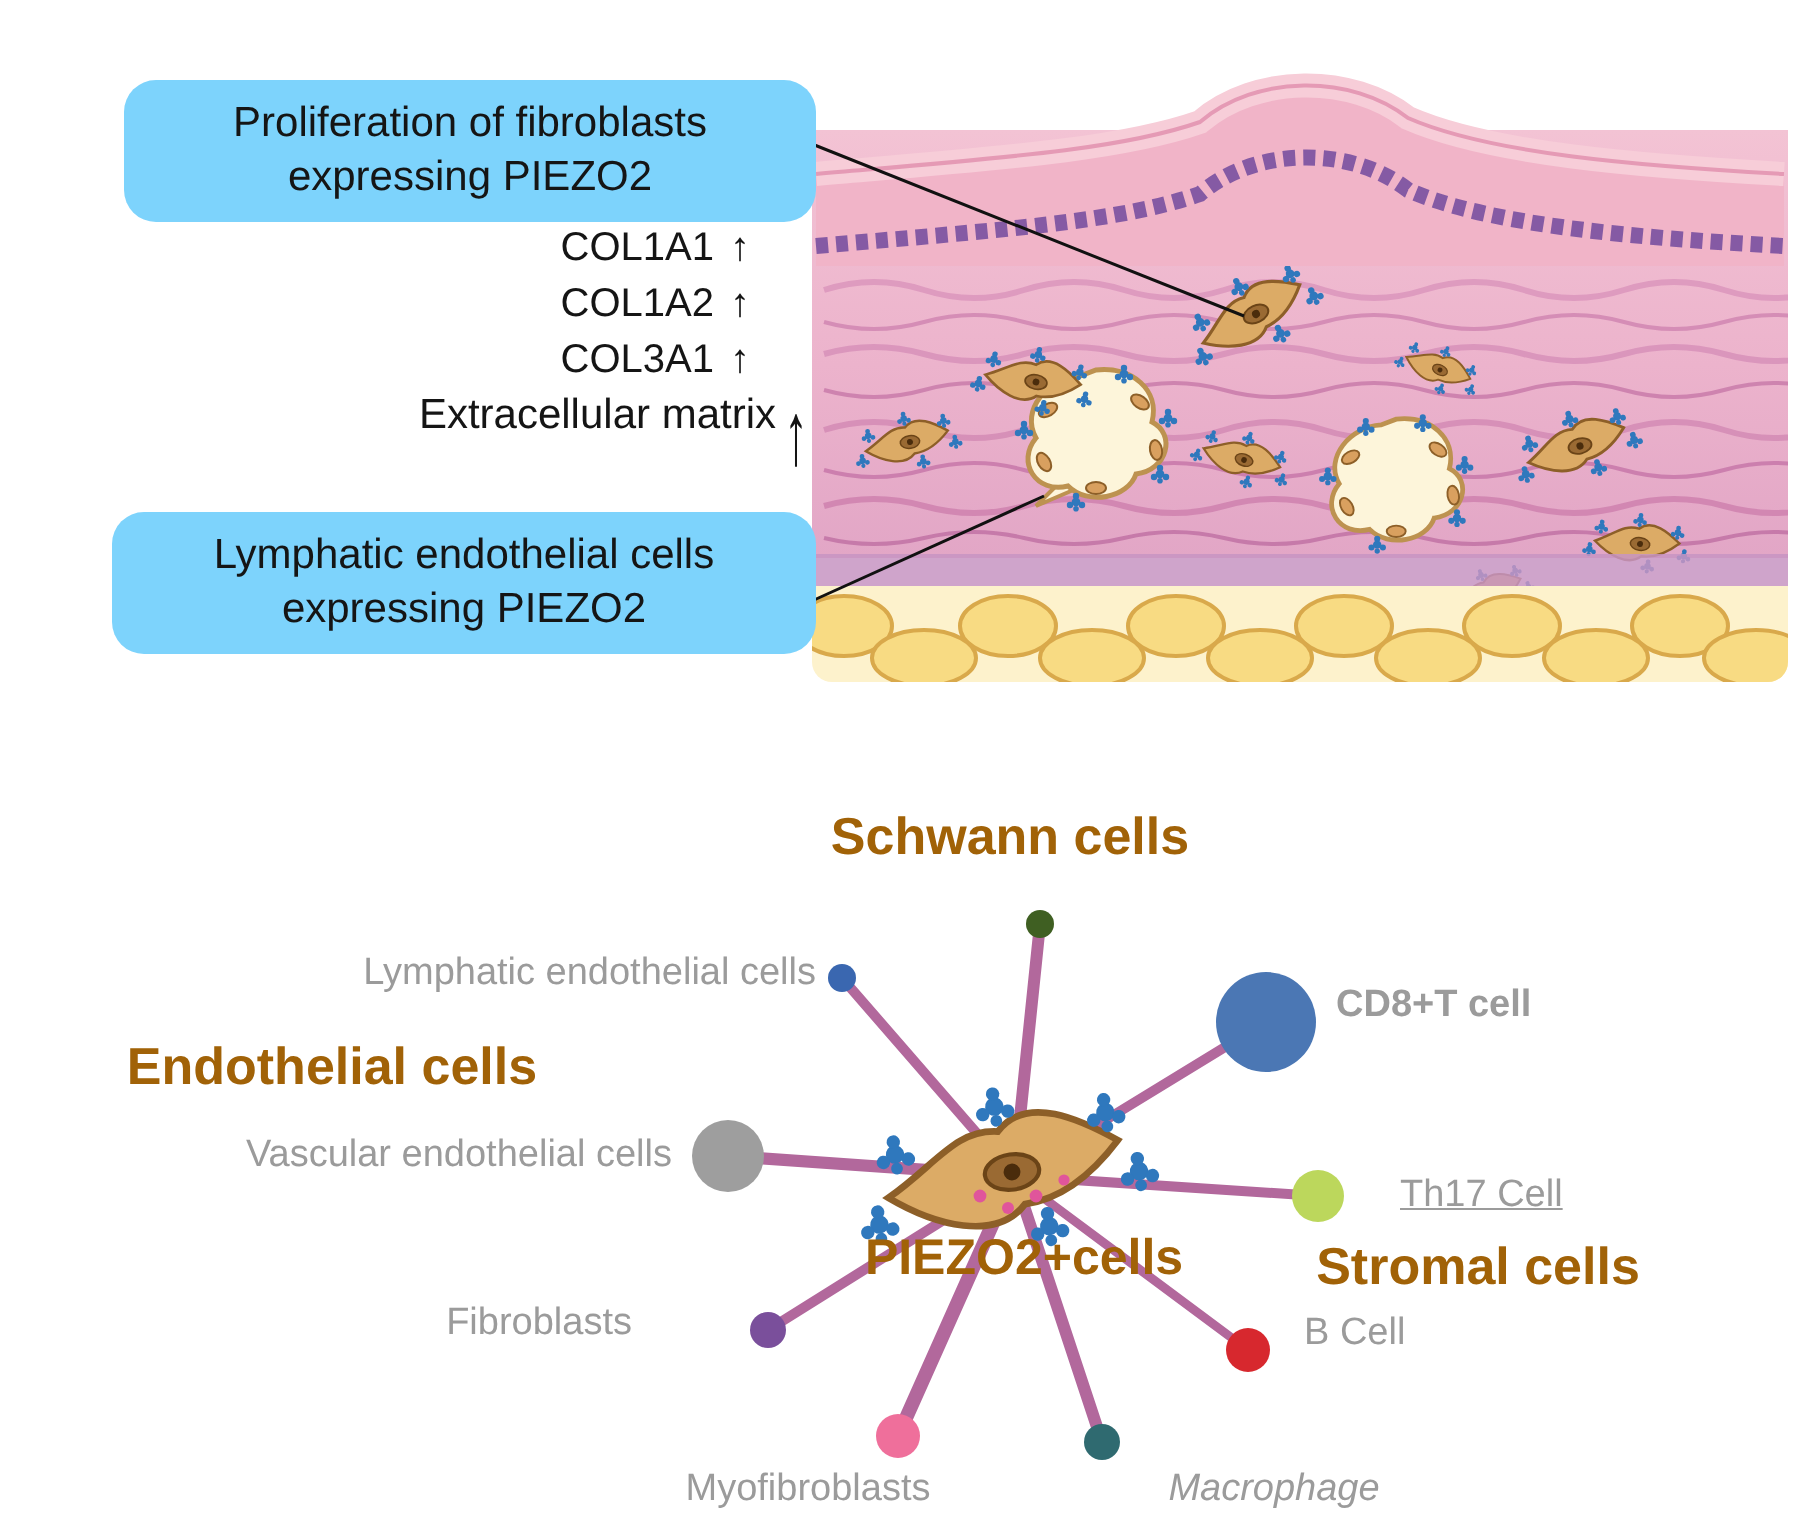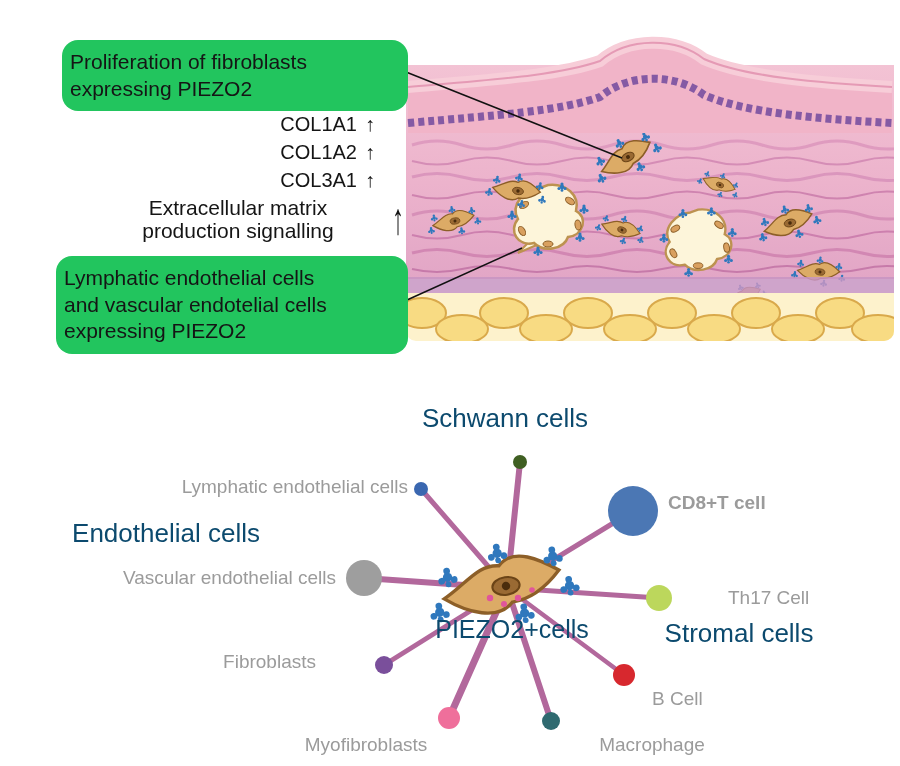--- a/index.html
+++ b/index.html
@@ -1,49 +1,49 @@
 <!DOCTYPE html>
 <html><head>
 <meta charset="utf-8">
 <style>
   html,body{margin:0;padding:0;background:#ffffff;}
   .canvas{position:relative;width:900px;height:766px;background:#fff;overflow:hidden;
           font-family:"Liberation Sans",sans-serif;color:#111;}
   svg.fig{position:absolute;left:0;top:0;}
 
-  .anno-box{position:absolute;background:#22c55e;border-radius:16px;color:#151515;
-            text-align:left;font-size:21px;line-height:1.27;padding:9px 8px;box-sizing:border-box;}
+  .anno-box{position:absolute;background:#7dd3fc;border-radius:16px;color:#151515;
+            text-align:center;font-size:21px;line-height:1.27;padding:9px 8px;box-sizing:border-box;}
   .box1{left:62px;top:40px;width:346px;}
   .box2{left:56px;top:256px;width:352px;}
 
   .genes{position:absolute;left:225px;top:110px;width:150px;font-size:20px;color:#151515;}
   .gene-row{display:flex;justify-content:flex-end;gap:8px;line-height:28px;}
 
   .ecm{position:absolute;left:88px;top:196px;width:300px;font-size:21px;color:#151515;
-       text-align:center;line-height:23px;}
+       text-align:right;line-height:23px;}
   .ecm-arrow{position:absolute;right:-16px;top:1px;font-size:24px;display:inline-block;
              transform:scaleY(1.85);transform-origin:top;}
 
-  .group-label{position:absolute;font-weight:normal;font-size:26px;color:#0c4a6e;white-space:nowrap;}
+  .group-label{position:absolute;font-weight:bold;font-size:26px;color:#a16207;white-space:nowrap;}
   .center-label{font-size:25px;text-align:center;}
   .node-label{position:absolute;font-size:19px;color:#9b9b9b;white-space:nowrap;}
 
   .lbl-schwann{left:505px;top:403px;transform:translateX(-50%);}
   .lbl-endothelial{left:166px;top:518px;transform:translateX(-50%);}
   .lbl-immune{left:739px;top:618px;transform:translateX(-50%);}
   .lbl-stromal{left:262px;top:693px;transform:translateX(-50%);}
   .lbl-piezo2{left:512px;top:615px;transform:translateX(-50%);}
 
   .nl-lymphatic{right:492px;top:476px;}
   .nl-vascular{right:564px;top:567px;margin-left:28px;}
   .nl-fibroblasts{right:584px;top:651px;text-align:right;}
-  .nl-myofibroblasts{left:366px;top:734px;transform:translateX(-50%);}
-  .nl-macrophage{left:652px;top:734px;transform:translateX(-50%);}
-  .nl-bcell{left:652px;top:688px;}
-  .nl-th17{left:728px;top:587px;}
+  .nl-myofibroblasts{left:404px;top:734px;transform:translateX(-50%);}
+  .nl-macrophage{left:637px;top:734px;transform:translateX(-50%);font-style:italic;}
+  .nl-bcell{left:652px;top:656px;}
+  .nl-th17{left:700px;top:587px;text-decoration:underline;}
   .nl-cd8{left:668px;top:492px;font-weight:bold;}
 </style>
 </head>
 <body>
 
 <div class="canvas">
 
   <svg class="fig" width="900" height="766" viewBox="0 0 900 766">
     <defs>
       <linearGradient id="dermGrad" x1="0" y1="0" x2="0" y2="1">
@@ -198,27 +198,25 @@
         <span>↑</span>
     </div>
     <div class="gene-row">
       <span>COL3A1</span>
         <span>↑</span>
     </div>
   </div>
 
   <div class="ecm">
     <div>Extracellular matrix</div>
-    <div>production signalling</div>
     <span class="ecm-arrow">↑</span>
   </div>
 
   <div class="anno-box box2">
     <div>Lymphatic endothelial cells</div>
-    <div>and vascular endotelial cells</div>
     <div>expressing PIEZO2</div>
   </div>
 
   <div class="group-label lbl-schwann">Schwann cells</div>
   <div class="group-label lbl-endothelial">Endothelial cells</div>
   <div class="group-label lbl-immune">Stromal cells</div>
   <div class="group-label center-label lbl-piezo2">PIEZO2+cells</div>
 
   <div class="node-label nl-lymphatic">Lymphatic endothelial cells</div>
   <div class="node-label nl-vascular">Vascular endothelial cells</div>

